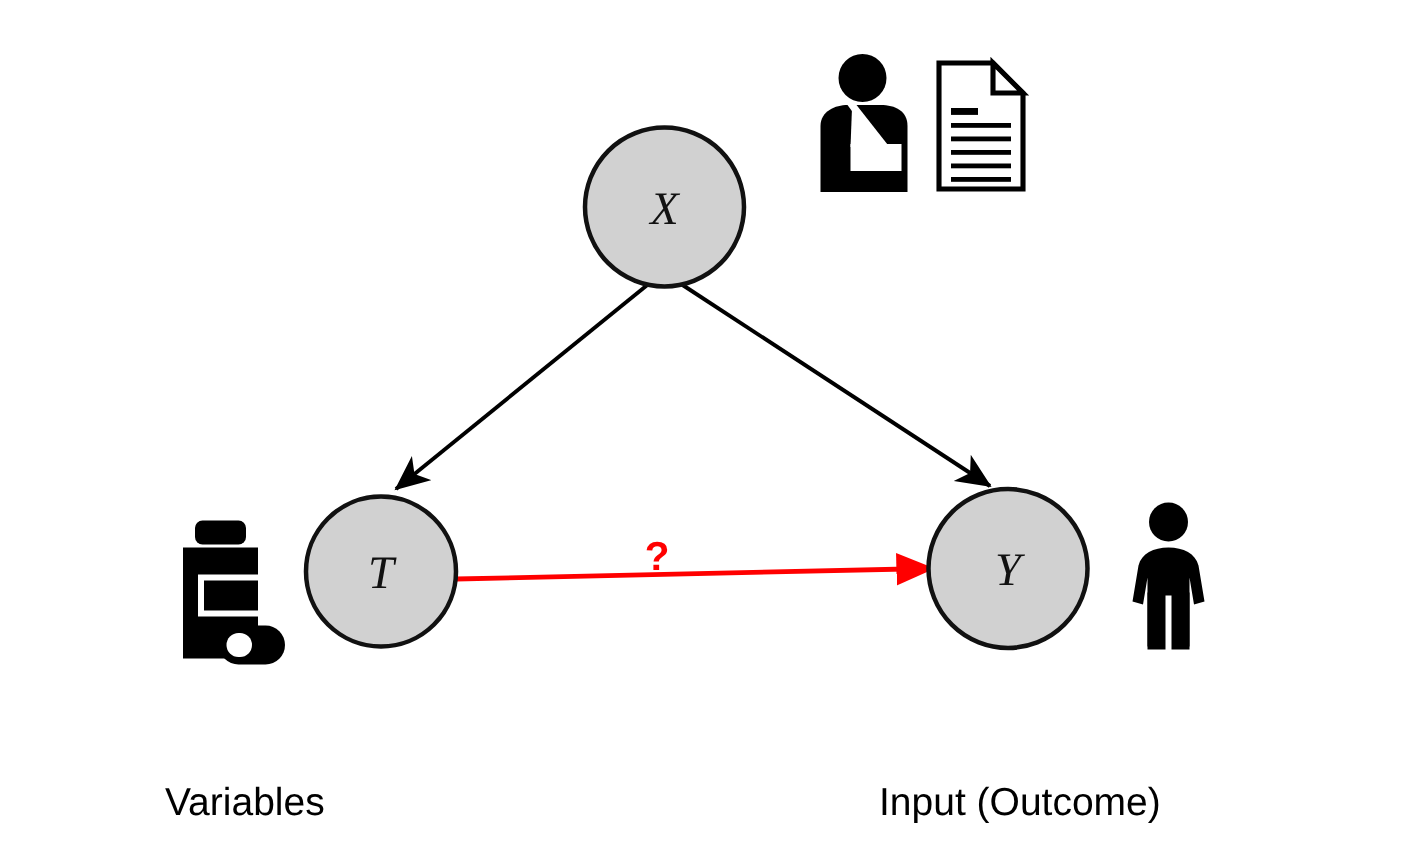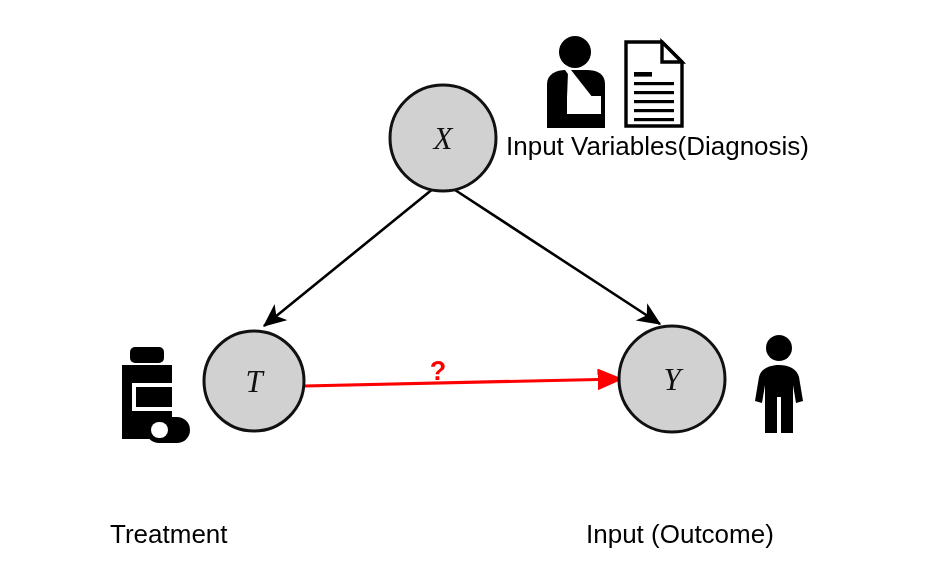--- a/index.html
+++ b/index.html
@@ -119,24 +119,23 @@
     </g>
 
     <g transform="translate(755,335)">
       <circle cx="24" cy="13" r="13" fill="#000000"></circle>
       <path d="M24,30 C34,30 42,34 44,42 L48,66 L41,68 L38,50 L38,96 L28,96 L28,66 L20,66 L20,96 L10,96 L10,50 L7,68 L0,66 L4,42 C6,34 14,30 24,30 Z" fill="#000000"></path>
       <rect x="10" y="60" width="28" height="38" fill="#000000"></rect>
       <rect x="22" y="62" width="4" height="38" fill="#ffffff"></rect>
     </g>
   </svg>
 
-  <div class="caption" id="label-input">Input Variables(Diagnosis)</div>
 
   <div class="caption" id="label-treatment">
-    <div>Treatment</div>
+    <div>Variables</div>
     
   </div>
 
   <div class="caption" id="label-output">
     <div>Input (Outcome)</div>
     
   </div>
 
 </div>
 

